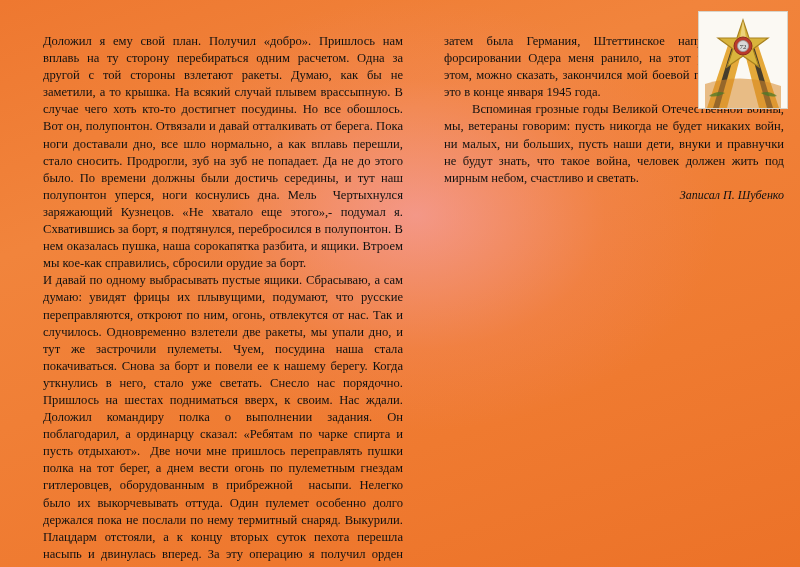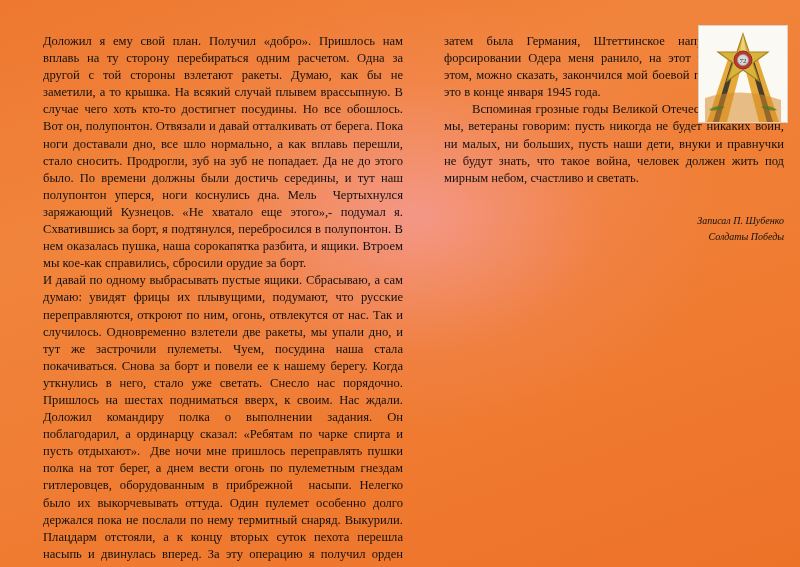--- a/index.html
+++ b/index.html
@@ -58,36 +58,35 @@
     margin: 0;
     white-space: pre-wrap;
   }
   .para {
     margin: 0;
   }
   .indent {
     text-indent: 28px;
   }
   .signature {
-    margin-top: 26px;
     text-align: right;
     font-style: italic;
-    font-size: 10px;
+    font-size: 12px;
     line-height: 16.5px;
     color: #111111;
     font-family: "Liberation Serif", serif;
   }
   .sig-line {
     display: block;
   }
   
   .emblem {
     position: absolute;
     right: 14px;
-    top: 25px;
+    top: 11px;
     width: 88px;
     height: 96px;
   }
   .emblem-card {
     position: absolute;
     left: 0; top: 0;
     width: 88px;
     height: 96px;
     background: linear-gradient(180deg, #fdfdfd 0%, #f2efe8 100%);
     border: 1px solid #d8d4c8;
@@ -111,21 +110,20 @@
       <p class="body-text para">Доложил я ему свой план. Получил «добро». Пришлось нам вплавь на ту сторону перебираться одним расчетом. Одна за другой с той стороны взлетают ракеты. Думаю, как бы не заметили, а то крышка. На всякий случай плывем врассыпную. В случае чего хоть кто-то достигнет посудины. Но все обошлось. Вот он, полупонтон. Отвязали и давай отталкивать от берега. Пока ноги доставали дно, все шло нормально, а как вплавь перешли, стало сносить. Продрогли, зуб на зуб не попадает. Да не до этого было. По времени должны были достичь середины, и тут наш полупонтон уперся, ноги коснулись дна. Мель  Чертыхнулся заряжающий Кузнецов. «Не хватало еще этого»,- подумал я. Схватившись за борт, я подтянулся, перебросился в полупонтон. В нем оказалась пушка, наша сорокапятка разбита, и ящики. Втроем мы кое-как справились, сбросили орудие за борт.</p>
       <p class="body-text para">И давай по одному выбрасывать пустые ящики. Сбрасываю, а сам думаю: увидят фрицы их плывущими, подумают, что русские переправляются, откроют по ним, огонь, отвлекутся от нас. Так и случилось. Одновременно взлетели две ракеты, мы упали дно, и тут же застрочили пулеметы. Чуем, посудина наша стала покачиваться. Снова за борт и повели ее к нашему берегу. Когда уткнулись в него, стало уже светать. Снесло нас порядочно. Пришлось на шестах подниматься вверх, к своим. Нас ждали. Доложил командиру полка о выполнении задания. Он поблагодарил, а ординарцу сказал: «Ребятам по чарке спирта и пусть отдыхают».  Две ночи мне пришлось переправлять пушки полка на тот берег, а днем вести огонь по пулеметным гнездам гитлеровцев, оборудованным в прибрежной  насыпи. Нелегко было их выкорчевывать оттуда. Один пулемет особенно долго держался пока не послали по нему термитный снаряд. Выкурили. Плацдарм отстояли, а к концу вторых суток пехота перешла насыпь и двинулась вперед. За эту операцию я получил орден Славы 111 степени.</p>
 
     </div>
 
     <div class="col col-right">
       <p class="body-text para">затем была Германия, Штеттинское направление. При форсировании Одера меня ранило, на этот раз тяжело. На этом, можно сказать, закончился мой боевой путь. Случилось это в конце января 1945 года.</p>
       <p class="body-text para indent">Вспоминая грозные годы Великой Отечественной войны, мы, ветераны говорим: пусть никогда не будет никаких войн, ни малых, ни больших, пусть наши дети, внуки и правнучки не будут знать, что такое война, человек должен жить под мирным небом, счастливо и светать.</p>
       <div class="signature">
         <span class="sig-line">Записал П. Шубенко</span>
-        <span class="sig-line">Солдаты Победы</span>
       </div>
     </div>
 
   </div>
 
   <div class="emblem">
     <div class="emblem-card">
       <svg width="88" height="96" viewBox="0 0 88 96" xmlns="http://www.w3.org/2000/svg">
         <rect x="0" y="0" width="88" height="96" fill="#fbf9f3"></rect>
 

